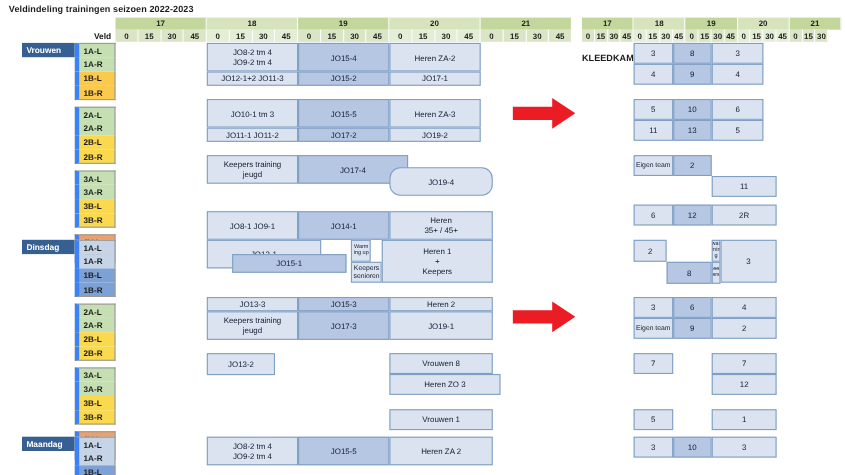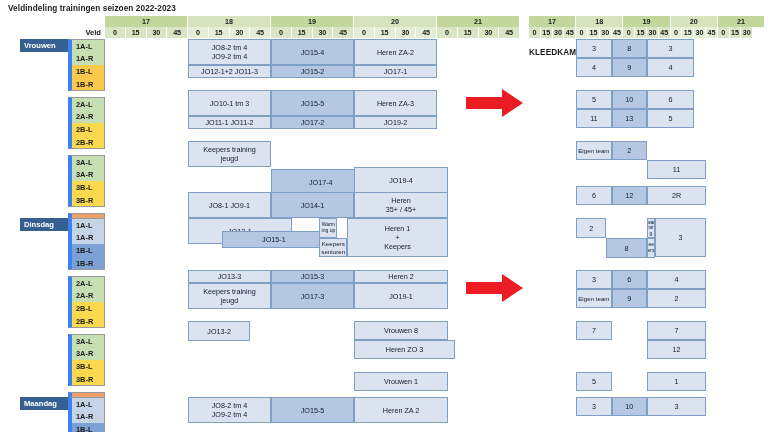--- a/index.html
+++ b/index.html
@@ -257,40 +257,40 @@
       <div class="blk mid" style="left: 271px; top: 116px; width: 83px; height: 13px;">
         <span class="ln">JO17-2</span>
       </div>
       <div class="blk light" style="left: 354px; top: 116px; width: 83px; height: 13px;">
         <span class="ln">JO19-2</span>
       </div>
       <div class="blk light" style="left: 188px; top: 141px; width: 83px; height: 26px;">
         <span class="ln">Keepers training</span>
         <span class="ln">jeugd</span>
       </div>
-      <div class="blk mid" style="left: 271px; top: 141px; width: 99.6px; height: 26px; margin-top: 28px;">
+      <div class="blk mid" style="left: 271px; top: 141px; width: 99.6px; height: 26px;">
         <span class="ln">JO17-4</span>
       </div>
-      <div class="blk light" style="left: 354px; top: 167px; width: 94.0667px; height: 26px;">
+      <div class="blk light" style="left: 354px; top: 152px; width: 94.0667px; height: 26px; border-radius: 10px;">
         <span class="ln">JO19-4</span>
       </div>
       <div class="blk light" style="left: 188px; top: 192px; width: 83px; height: 26px;">
         <span class="ln">JO8-1   JO9-1</span>
       </div>
       <div class="blk mid" style="left: 271px; top: 192px; width: 83px; height: 26px;">
         <span class="ln">JO14-1</span>
       </div>
       <div class="blk light" style="left: 354px; top: 192px; width: 94.0667px; height: 26px;">
         <span class="ln">Heren</span>
         <span class="ln">35+ / 45+</span>
       </div>
       <div class="blk light" style="left: 188px; top: 218px; width: 103.75px; height: 26px;">
         <span class="ln">JO13-1</span>
       </div>
-      <div class="blk mid" style="left: 222px; top: 231px; width: 103.75px; height: 17px;">
+      <div class="blk mid" style="left: 211px; top: 231px; width: 103.75px; height: 17px;">
         <span class="ln">JO15-1</span>
       </div>
       <div class="blk light tiny" style="left: 319.417px; top: 218px; width: 17.9833px; height: 20px;">
         <span class="ln">Warm</span>
         <span class="ln">ing up</span>
       </div>
       <div class="blk light small" style="left: 319.417px; top: 238px; width: 27.6667px; height: 19px;">
         <span class="ln">Keepers</span>
         <span class="ln">senioren</span>
       </div>

